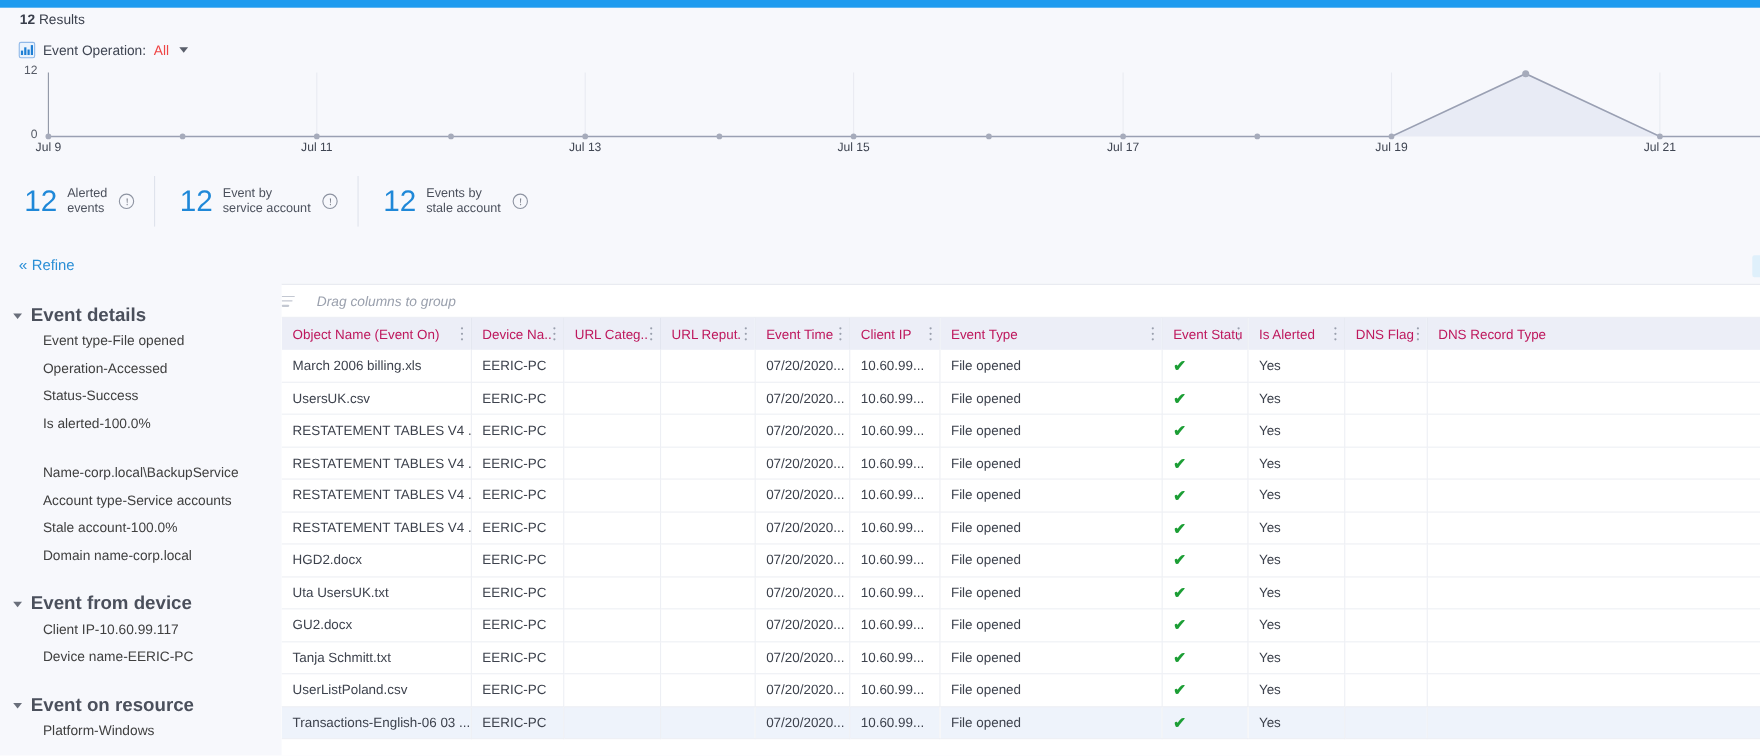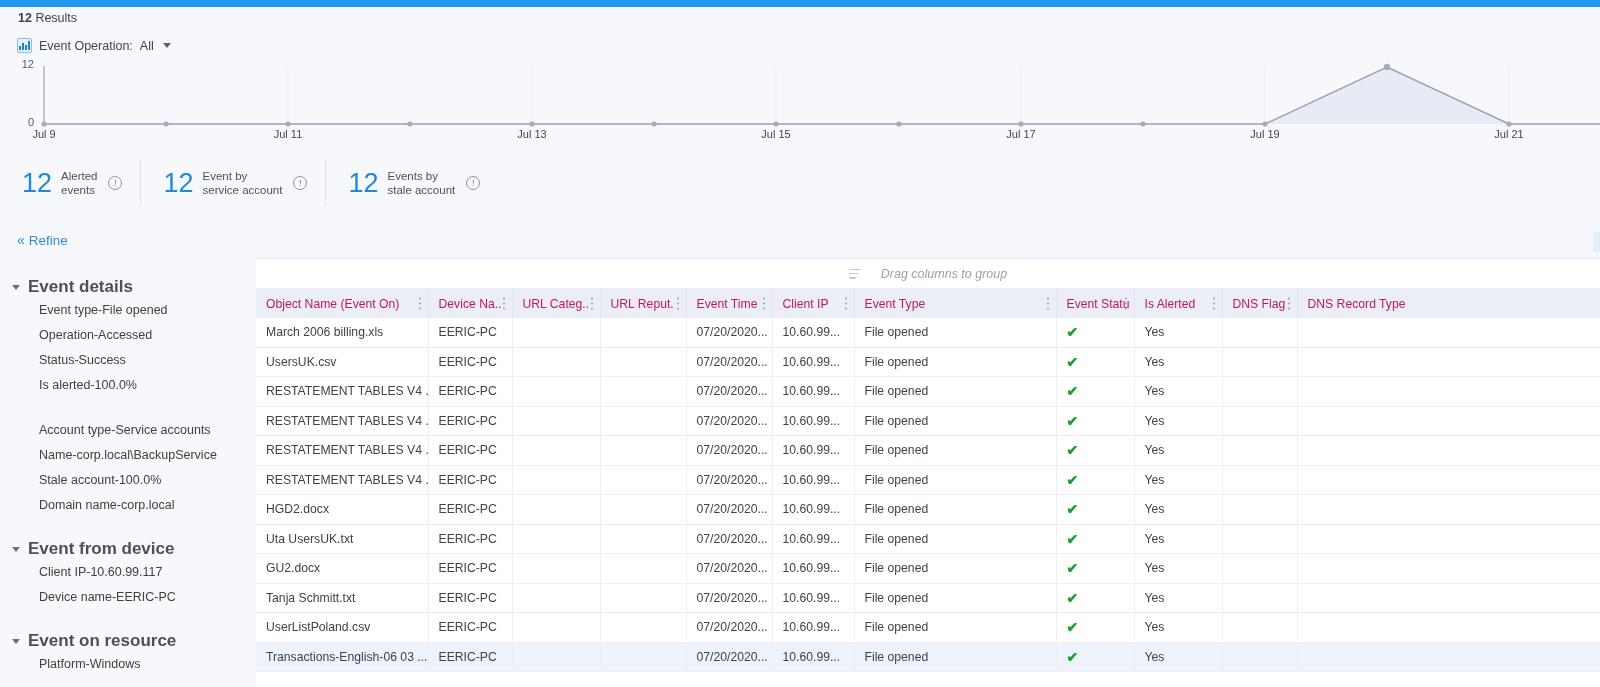--- a/index.html
+++ b/index.html
@@ -48,21 +48,21 @@
     justify-content: center;
     gap: 1px;
     padding-bottom: 2px;
     box-sizing: border-box;
   }
   .chart-icon i { display:block; width: 2px; background: #1f7fd4; }
   .chart-icon i:nth-child(1){ height: 4px; }
   .chart-icon i:nth-child(2){ height: 7px; }
   .chart-icon i:nth-child(3){ height: 5px; }
   .chart-icon i:nth-child(4){ height: 9px; }
-  .evt-op-value { color:#404040; }
+  .evt-op-value { color:#ef4444; }
   .caret-dn {
     width: 0; height: 0;
     border-left: 4.5px solid transparent;
     border-right: 4.5px solid transparent;
     border-top: 5px solid #5a5f6b;
     margin-left: 2px;
   }
 
   
   .chart-wrap {
@@ -215,21 +215,21 @@
     top: 258px; left: 256px;
     width: 1344px; height: 429px;
     background: #ffffff;
     border-top: 1px solid #e7e9f0;
     overflow: hidden;
   }
   .group-bar {
     height: 29px;
     background: #ffffff;
     border-bottom: 1px solid #eceef4;
-    display: flex; align-items: center; justify-content: center;
+    display: flex; align-items: center; 
     gap: 20px;
   }
   .group-bar .ghint {
     font-size: 12.5px; color: #9aa0ad; font-style: italic;
   }
   .ico-group {
     width: 12px; height: 10px;
     display:flex; flex-direction:column; justify-content:space-between;
   }
   .ico-group i { height: 1.6px; background:#c3c8d2; border-radius:1px; }
@@ -392,22 +392,22 @@
         <span class="sb-caret"></span>
         <span>Event details</span>
       </div>
       <div class="sb-item">Event type-File opened</div>
       <div class="sb-item">Operation-Accessed</div>
       <div class="sb-item">Status-Success</div>
       <div class="sb-item">Is alerted-100.0%</div>
     </div>
 
     <div class="sb-group">
+      <div class="sb-item">Name-corp.local\BackupService</div>
       <div class="sb-item">Account type-Service accounts</div>
-      <div class="sb-item">Name-corp.local\BackupService</div>
       <div class="sb-item">Stale account-100.0%</div>
       <div class="sb-item">Domain name-corp.local</div>
     </div>
 
     <div class="sb-group">
       <div class="sb-group-title">
         <span class="sb-caret"></span>
         <span>Event from device</span>
       </div>
       <div class="sb-item">Client IP-10.60.99.117</div>

